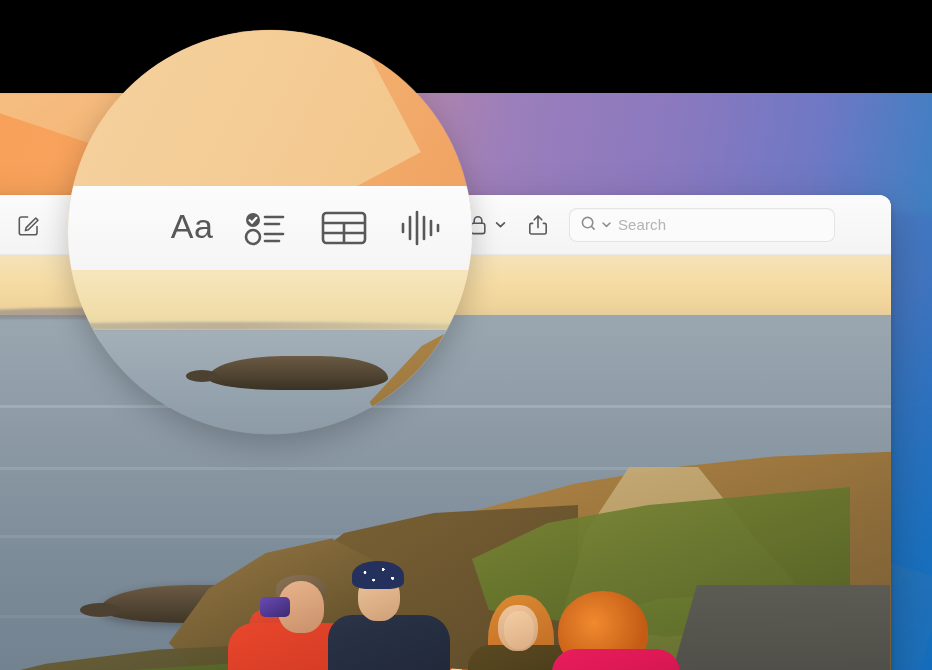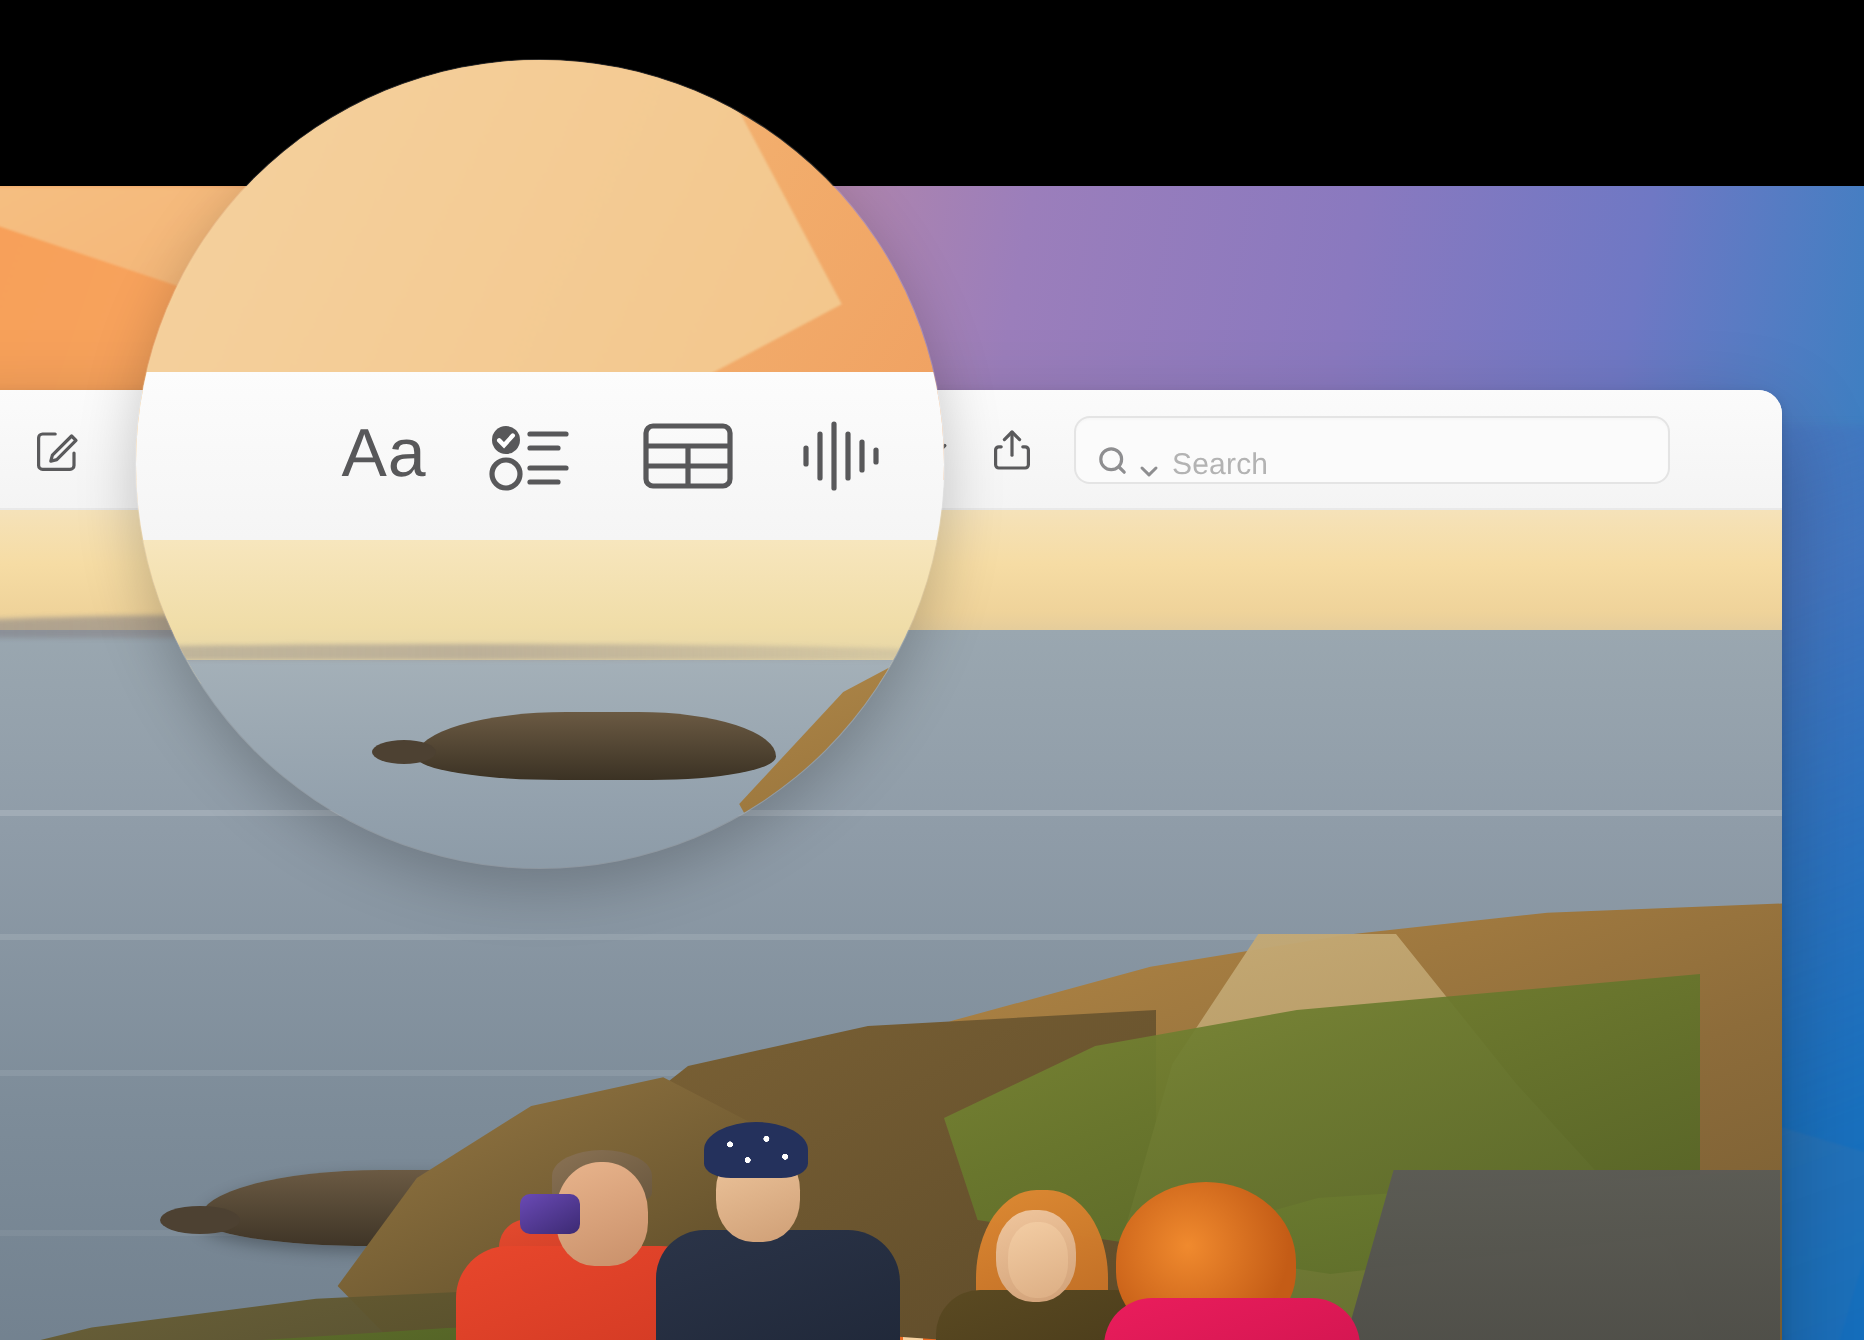--- a/index.html
+++ b/index.html
@@ -60,23 +60,23 @@
     background:linear-gradient(180deg,#fbfbfb,#f4f4f4);
     border-bottom:1px solid rgba(0,0,0,.07);
     display:flex; align-items:center;
   }
   .tb-left { display:flex; align-items:center; gap:28px; padding-left:56px; }
   .tb-right { margin-left:auto; display:flex; align-items:center; gap:20px; padding-right:56px; }
   .tb-btn { display:flex; align-items:center; gap:5px; color:#505050; cursor:default; }
   .tb-btn svg { display:block; }
 
   #search-field {
-    width:298px; height:34px; border-radius:8px;
+    width:266px; height:34px; border-radius:8px;
     background:#fbfbfb; border:1px solid rgba(0,0,0,.09);
-    display:flex; align-items:flex-end; gap:6px; padding:0 10px;
+    display:flex; align-items:center; gap:6px; padding:0 10px;
     box-shadow:inset 0 1px 1px rgba(0,0,0,.02);
   }
   #search-placeholder { color:#b3b3b3; font-size:15px; letter-spacing:.1px; }
 
   
   #photo {
     position:relative; width:100%; height:460px; overflow:hidden;
     background:#8e9aa6;
   }
   .p { position:absolute; }

